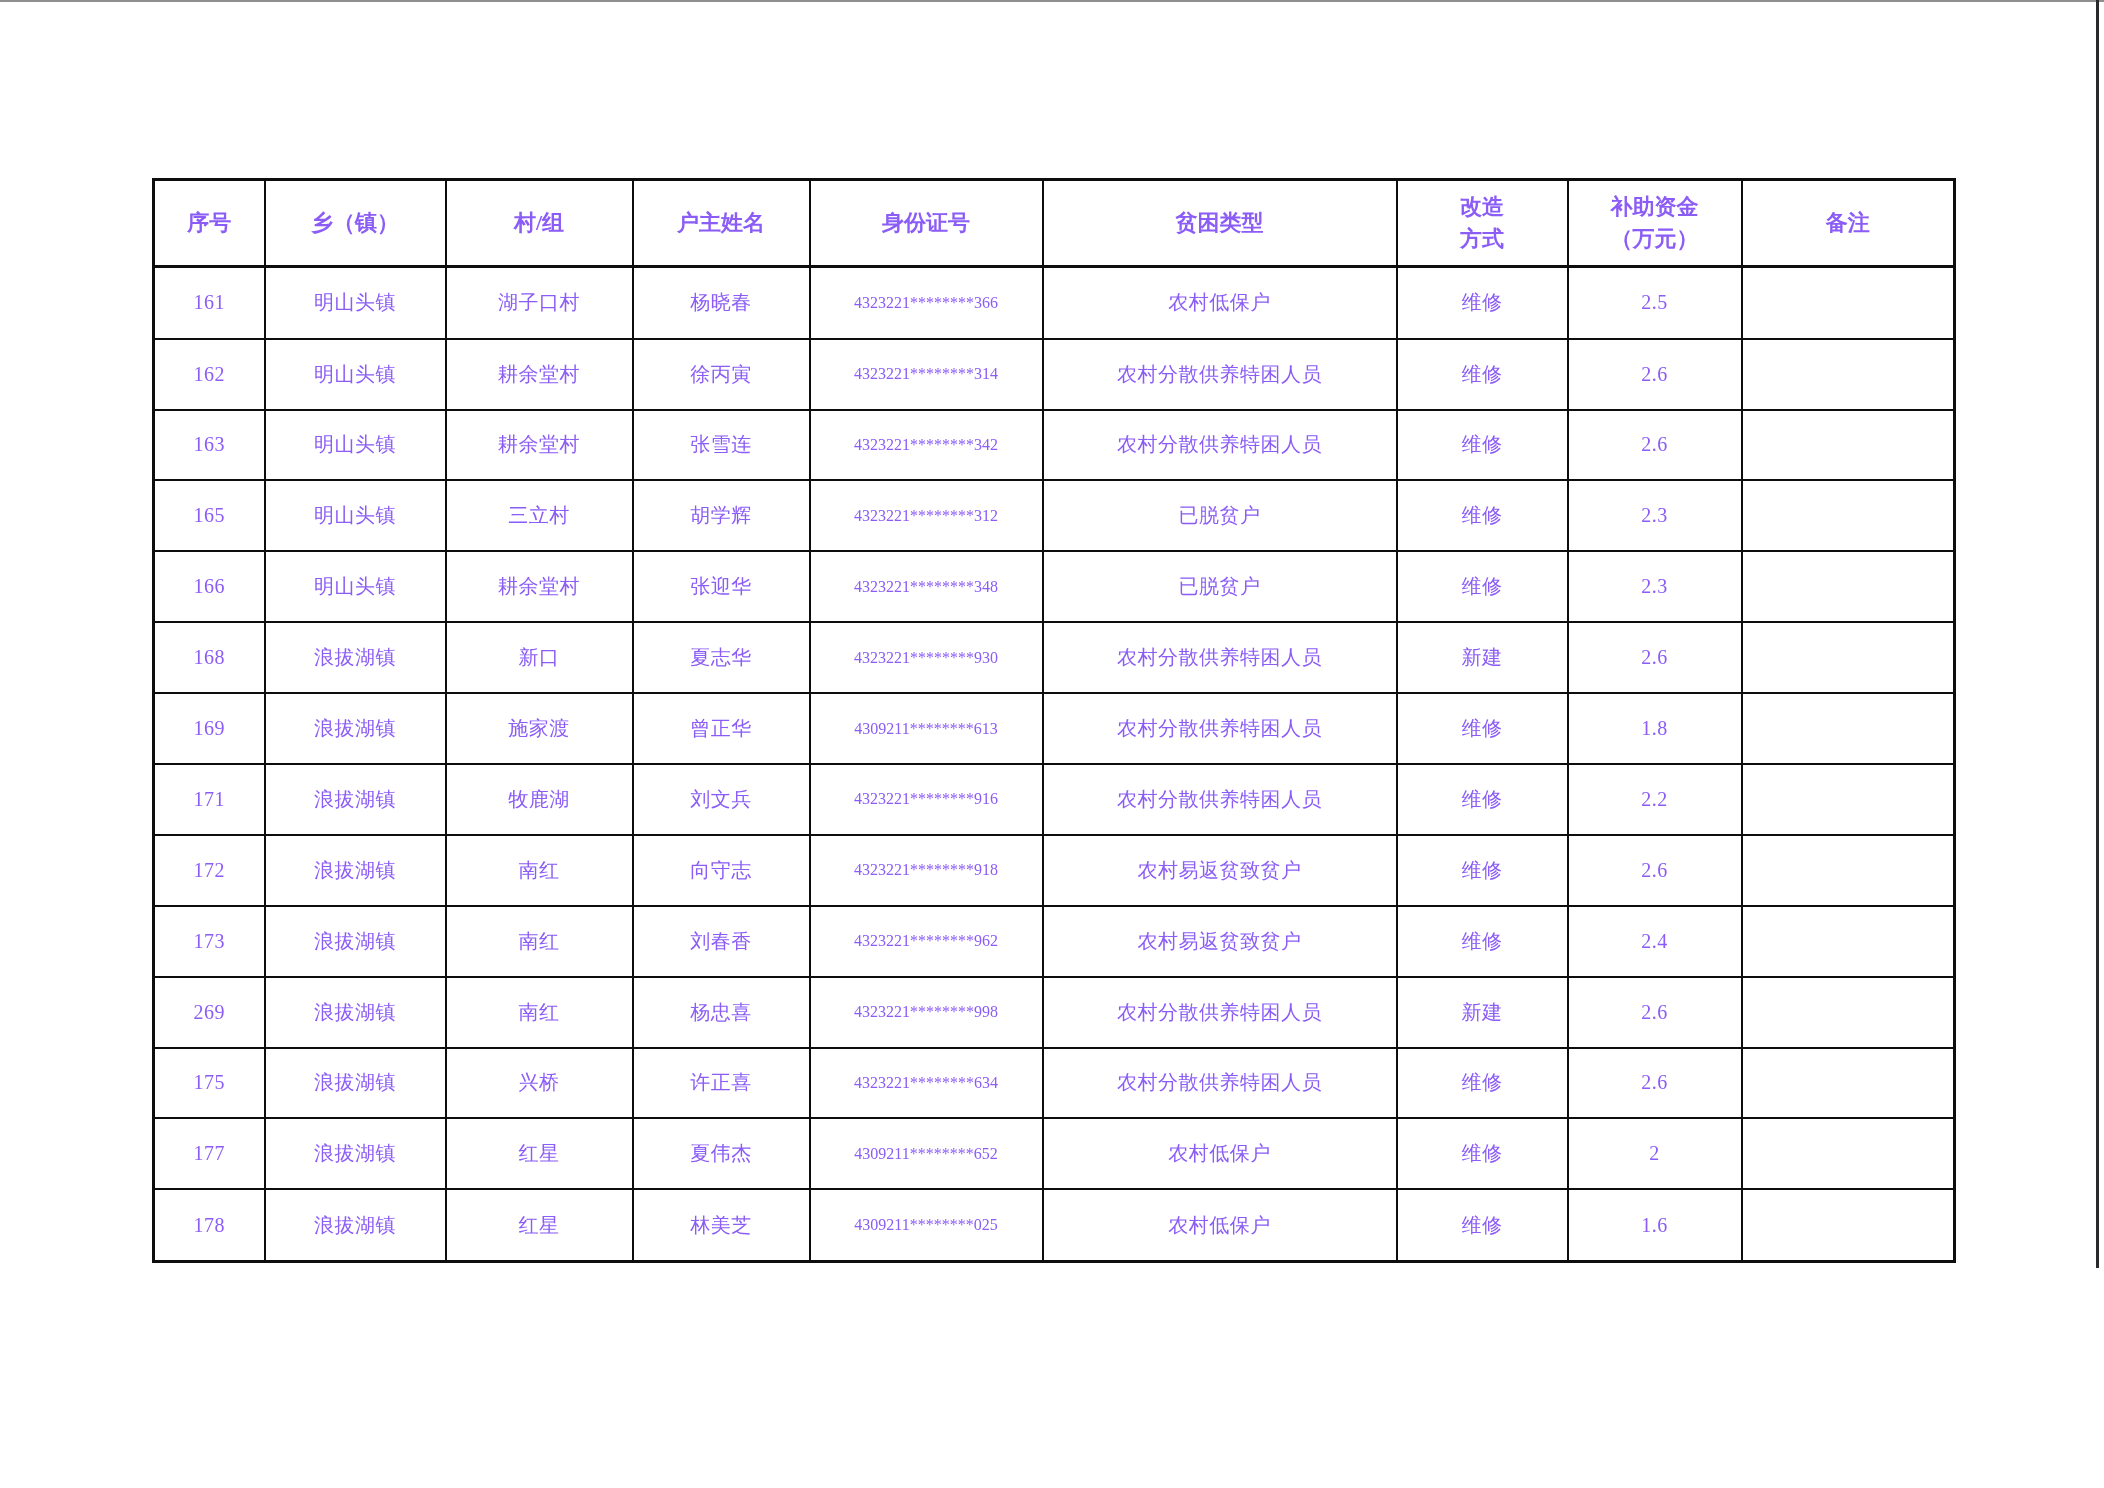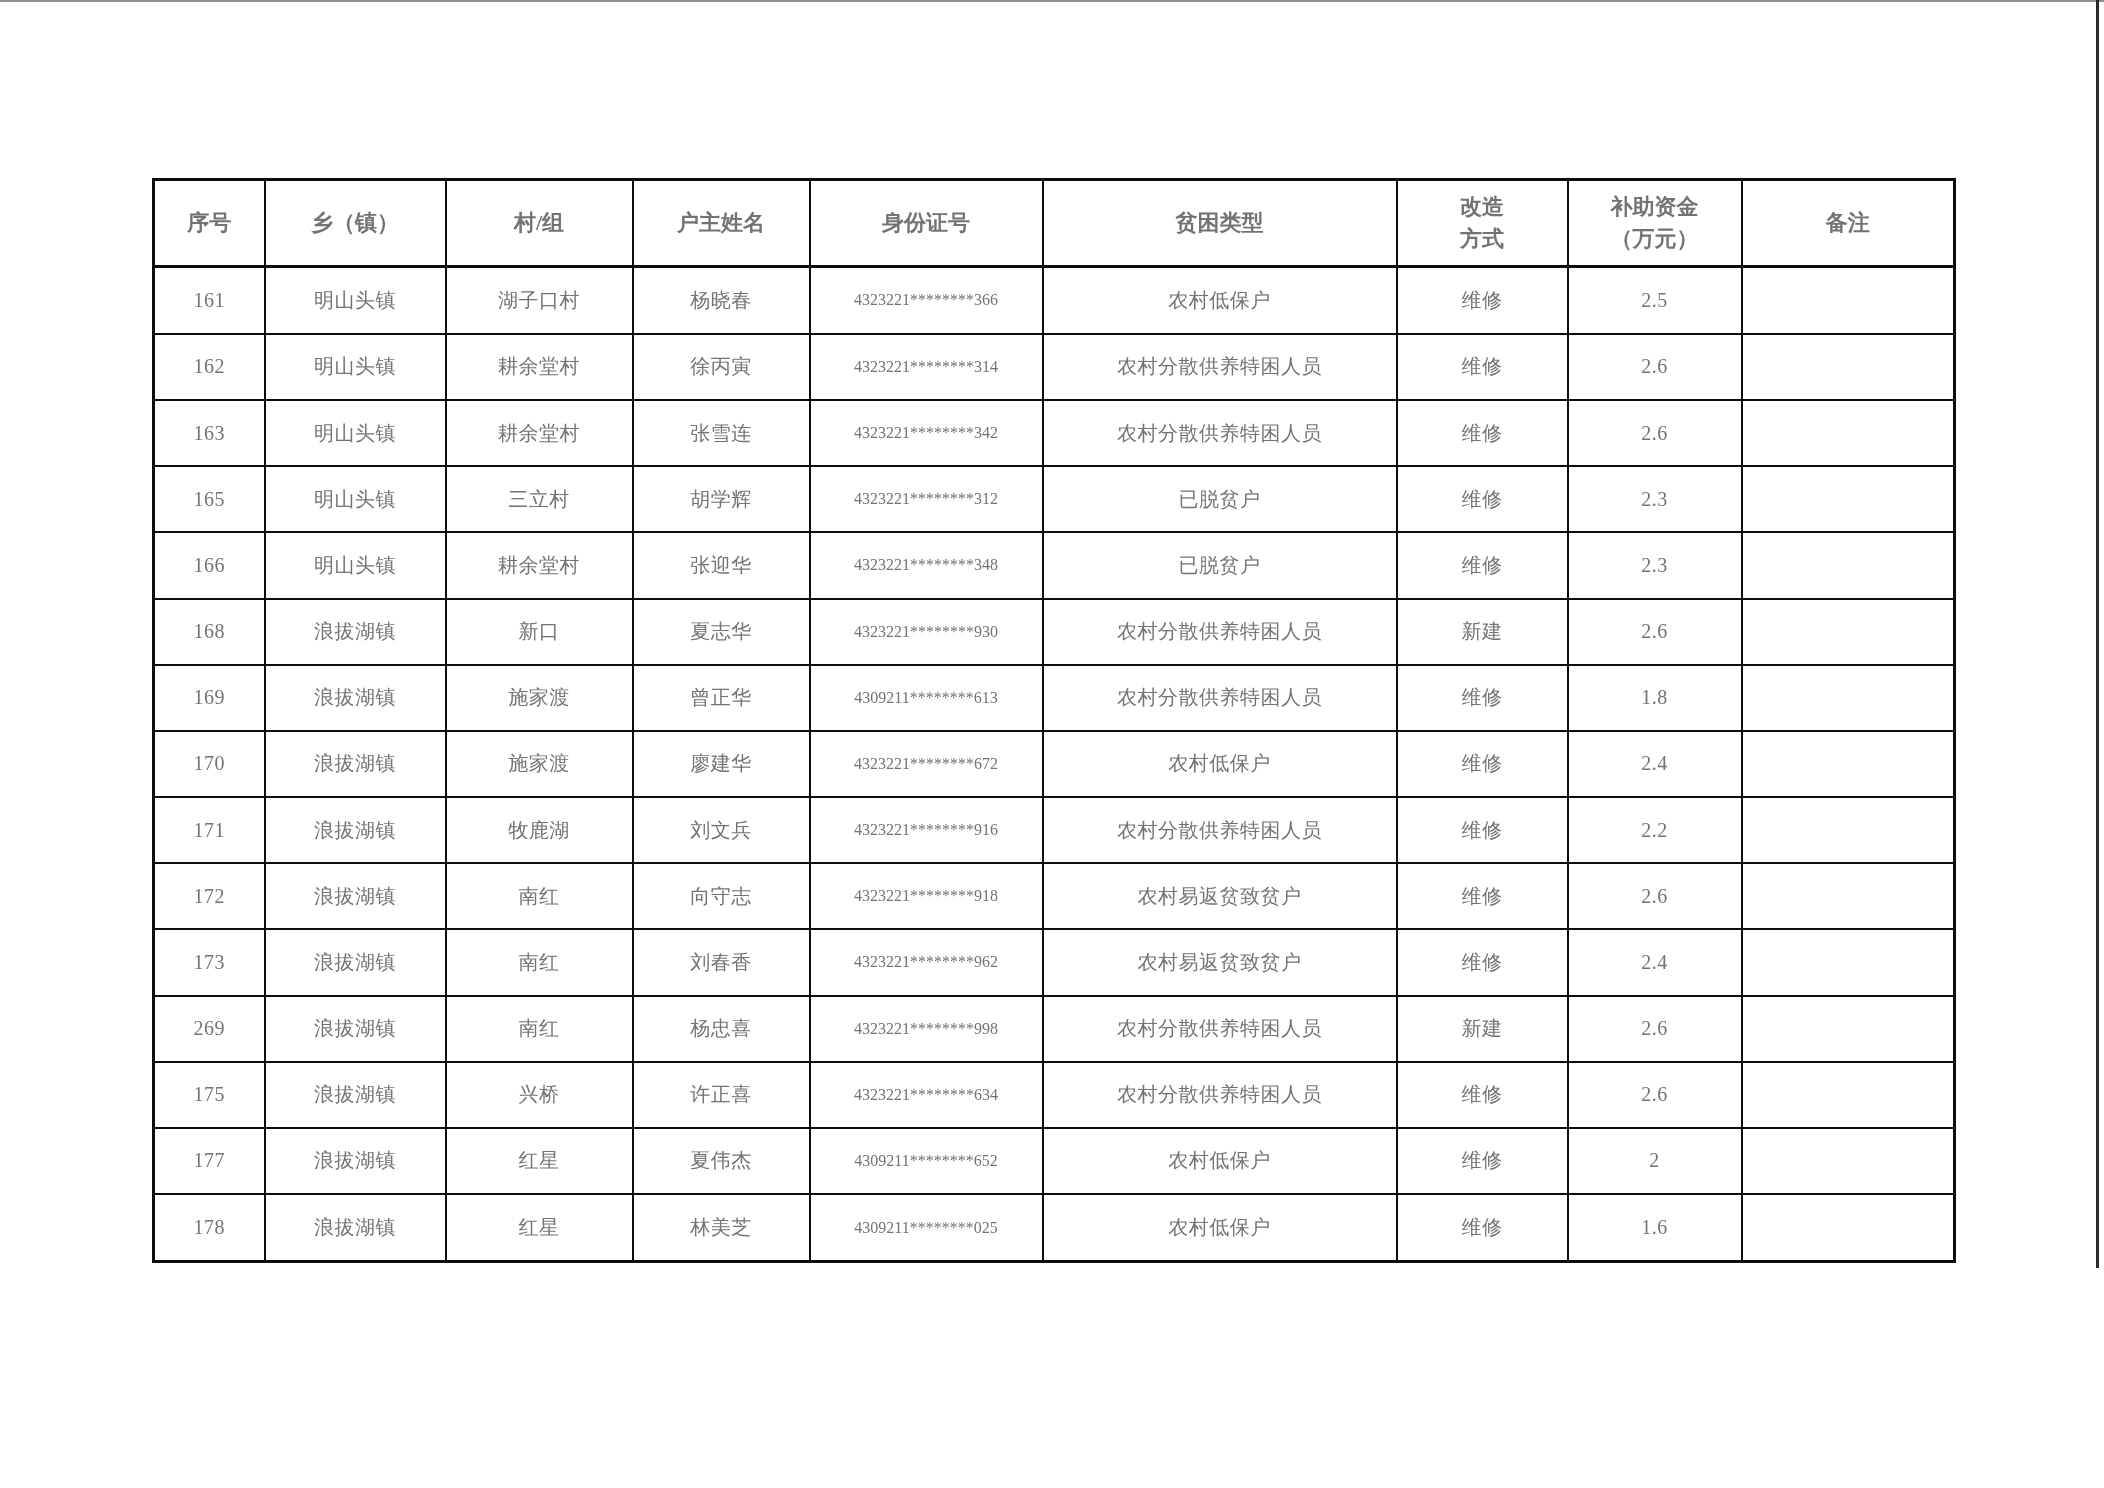--- a/index.html
+++ b/index.html
@@ -7,21 +7,21 @@
     padding: 0;
     background: #ffffff;
   }
   .page {
     position: relative;
     width: 2104px;
     height: 1488px;
     background: #ffffff;
     overflow: hidden;
     font-family: "Liberation Serif", "DejaVu Serif", serif;
-    color: #737373;
+    color: #8b5cf6;
   }
   
   .scan-edge-top {
     position: absolute;
     left: 0; top: 0;
     width: 2104px; height: 2px;
     background: #8f8f8f;
   }
   .scan-edge-right {
     position: absolute;
@@ -188,31 +188,20 @@
           <td class="cell-township">浪拔湖镇</td>
           <td class="cell-village">施家渡</td>
           <td class="cell-householder">曾正华</td>
           <td class="cell-id_number">4309211********613</td>
           <td class="cell-poverty_type">农村分散供养特困人员</td>
           <td class="cell-renovation_method">维修</td>
           <td class="cell-subsidy">1.8</td>
           <td class="cell-remarks"></td>
         </tr>
         <tr>
-          <td class="cell-index">170</td>
-          <td class="cell-township">浪拔湖镇</td>
-          <td class="cell-village">施家渡</td>
-          <td class="cell-householder">廖建华</td>
-          <td class="cell-id_number">4323221********672</td>
-          <td class="cell-poverty_type">农村低保户</td>
-          <td class="cell-renovation_method">维修</td>
-          <td class="cell-subsidy">2.4</td>
-          <td class="cell-remarks"></td>
-        </tr>
-        <tr>
           <td class="cell-index">171</td>
           <td class="cell-township">浪拔湖镇</td>
           <td class="cell-village">牧鹿湖</td>
           <td class="cell-householder">刘文兵</td>
           <td class="cell-id_number">4323221********916</td>
           <td class="cell-poverty_type">农村分散供养特困人员</td>
           <td class="cell-renovation_method">维修</td>
           <td class="cell-subsidy">2.2</td>
           <td class="cell-remarks"></td>
         </tr>

